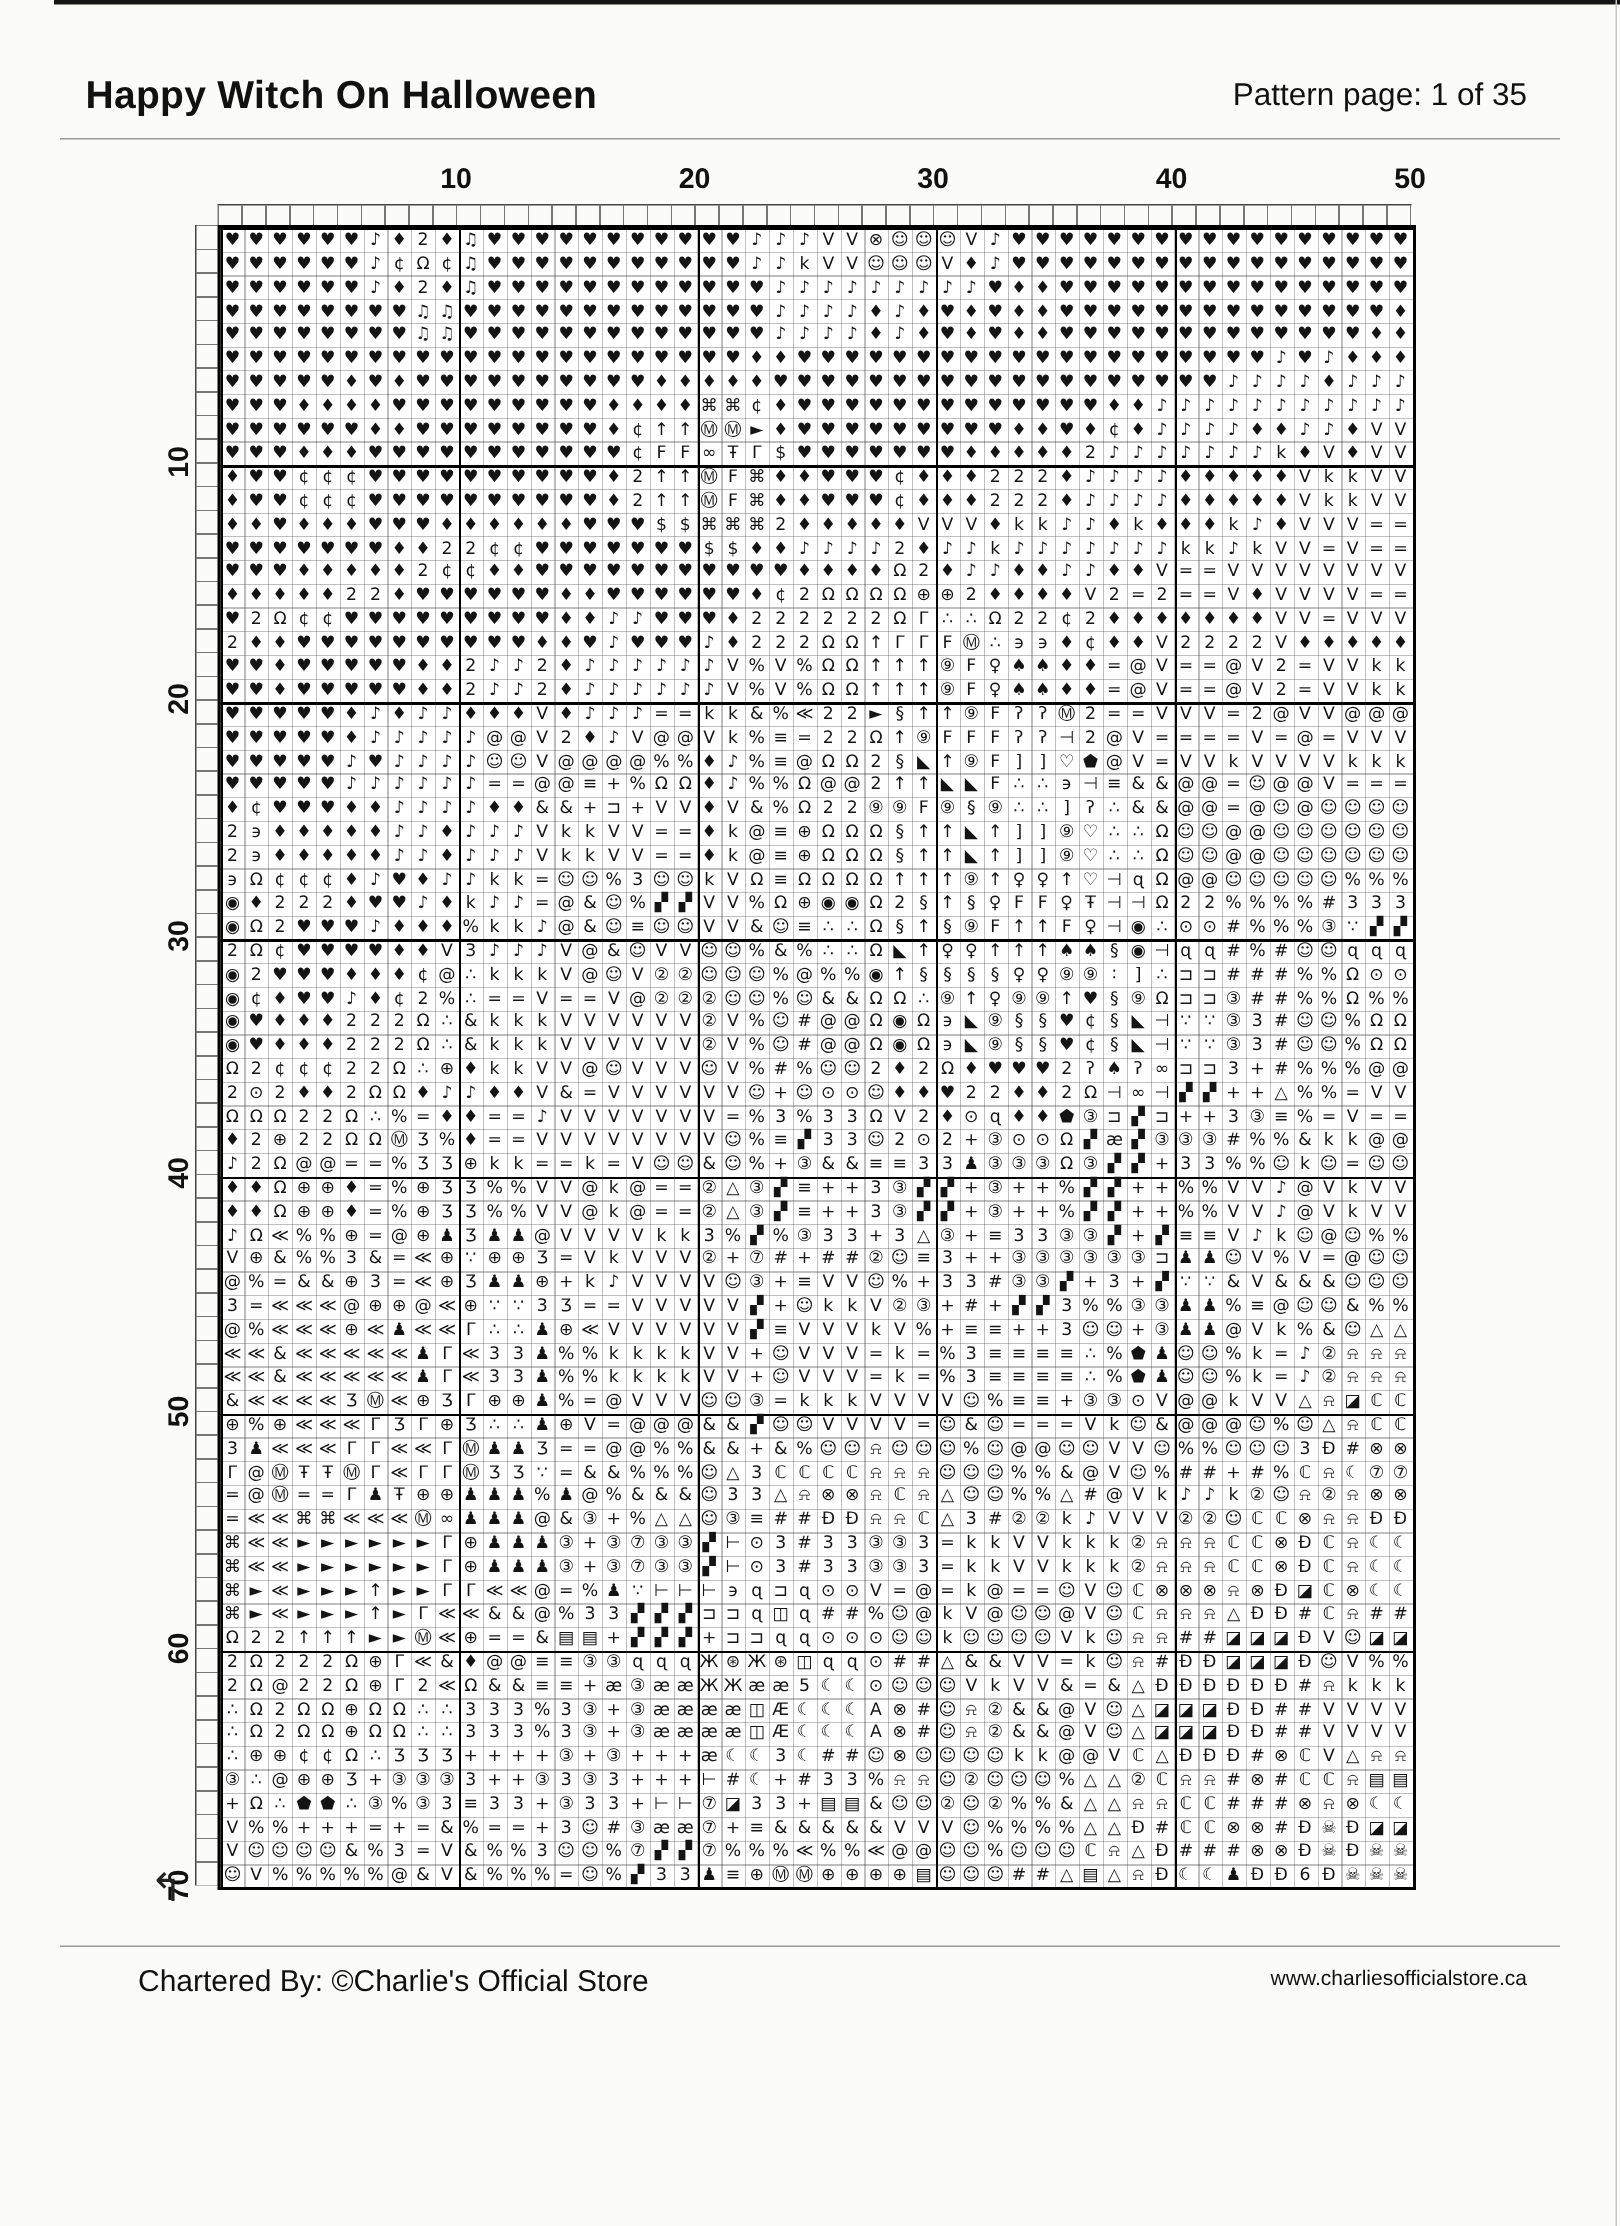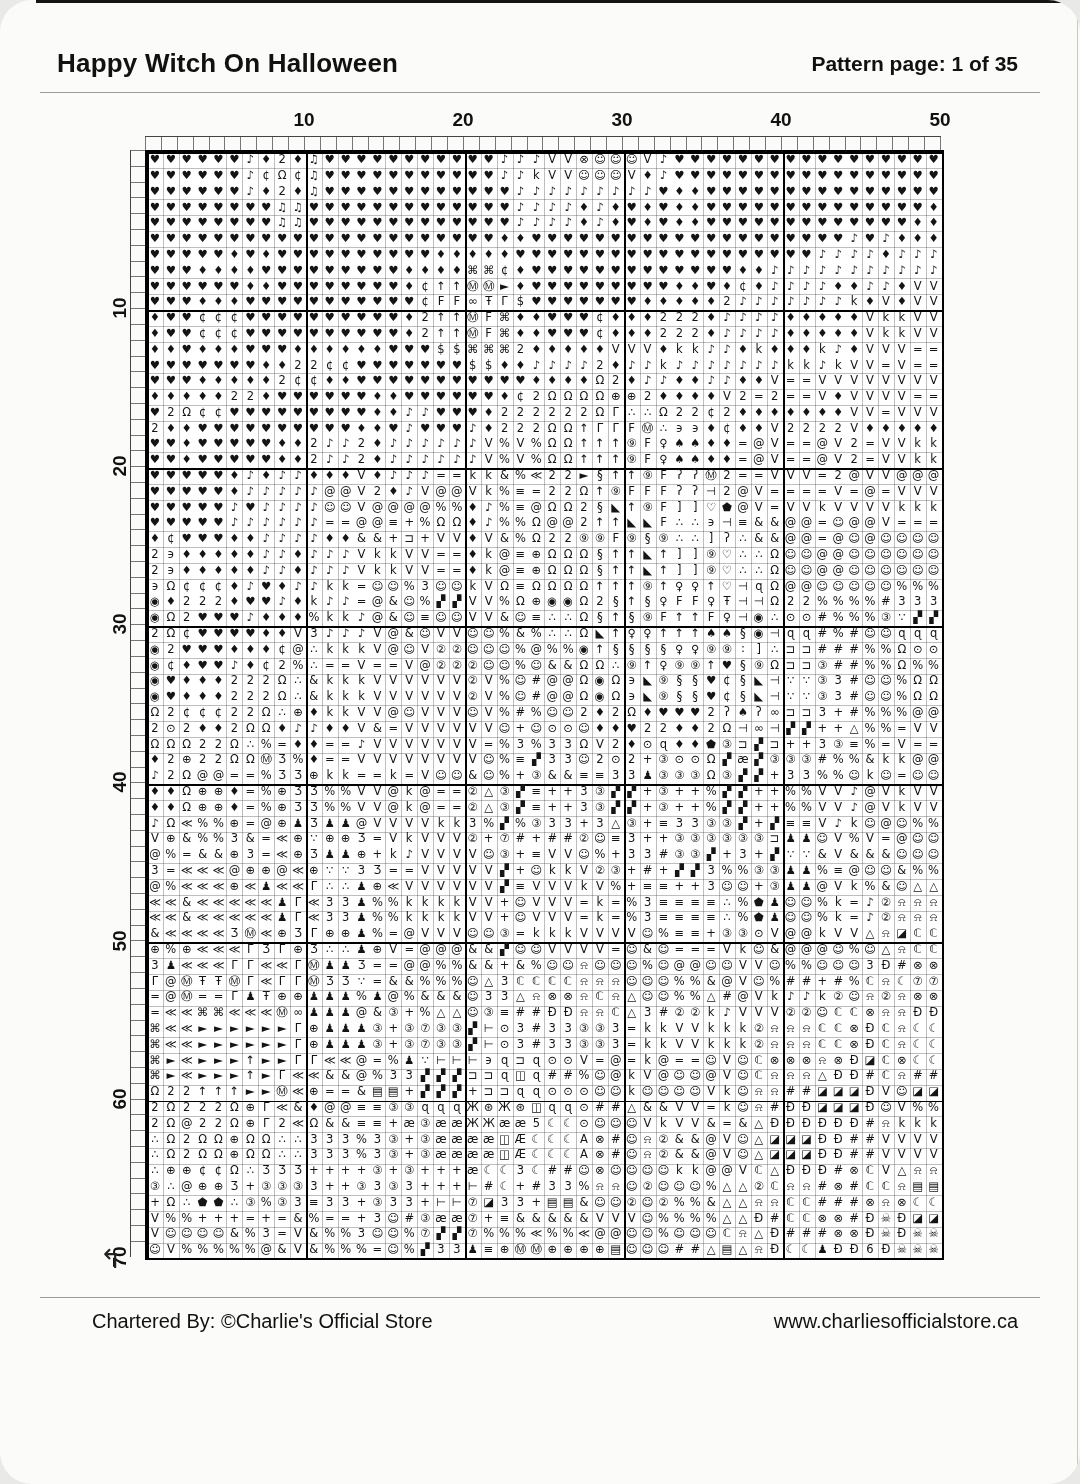--- a/index.html
+++ b/index.html
@@ -3,30 +3,29 @@
 <meta charset="utf-8">
 <style>
   html,body{margin:0;padding:0;background:#e9e9e7;}
   #page{
     position:relative;
     width:1080px;height:1484px;
     background:#fbfbf9;
     font-family:"Liberation Sans", sans-serif;
     color:#111;
     overflow:hidden;
-    border-radius:32px;
   }
   .scan-edge-top{position:absolute;left:36px;top:0;width:1044px;height:3px;background:#161616;}
   .scan-edge-right{position:absolute;right:2px;top:0;width:1px;height:1484px;background:#c8c8c4;}
   .hdr-title{position:absolute;left:57px;top:48px;font-size:26px;font-weight:bold;letter-spacing:.2px;}
-  .hdr-page{position:absolute;right:62px;top:52px;font-size:21px;font-weight:bold;}
+  .hdr-page{position:absolute;right:62px;top:52px;font-size:21px;font-weight:normal;}
   .hdr-rule{position:absolute;left:40px;top:92px;width:1000px;height:1px;background:#9a9a96;}
   .ftr-rule{position:absolute;left:40px;top:1297px;width:1000px;height:1px;background:#9a9a96;}
   .ftr-left{position:absolute;left:48px;top:1310px;font-size:20px;margin-left:44px;}
-  .ftr-right{position:absolute;right:62px;top:1310px;font-size:20px;}
+  .ftr-right{position:absolute;right:62px;top:1310px;font-size:14px;}
 
   .col-label{position:absolute;top:120px;transform:translate(-50%,-50%);font-size:19px;font-weight:bold;}
   .row-label{position:absolute;left:120px;transform:translate(-50%,-50%) rotate(-90deg);font-size:19px;font-weight:bold;}
 
   .ruler-top{position:absolute;left:145px;top:136px;width:796px;height:14px;
     border-top:1.5px solid #444;
     background:repeating-linear-gradient(90deg,#777 0 1px,transparent 1px 15.9px);}
   .ruler-left{position:absolute;left:130px;top:150px;width:15px;height:1107px;
     border-left:1.5px solid #444;
     background:repeating-linear-gradient(180deg,#777 0 1px,transparent 1px 15.81px);}

